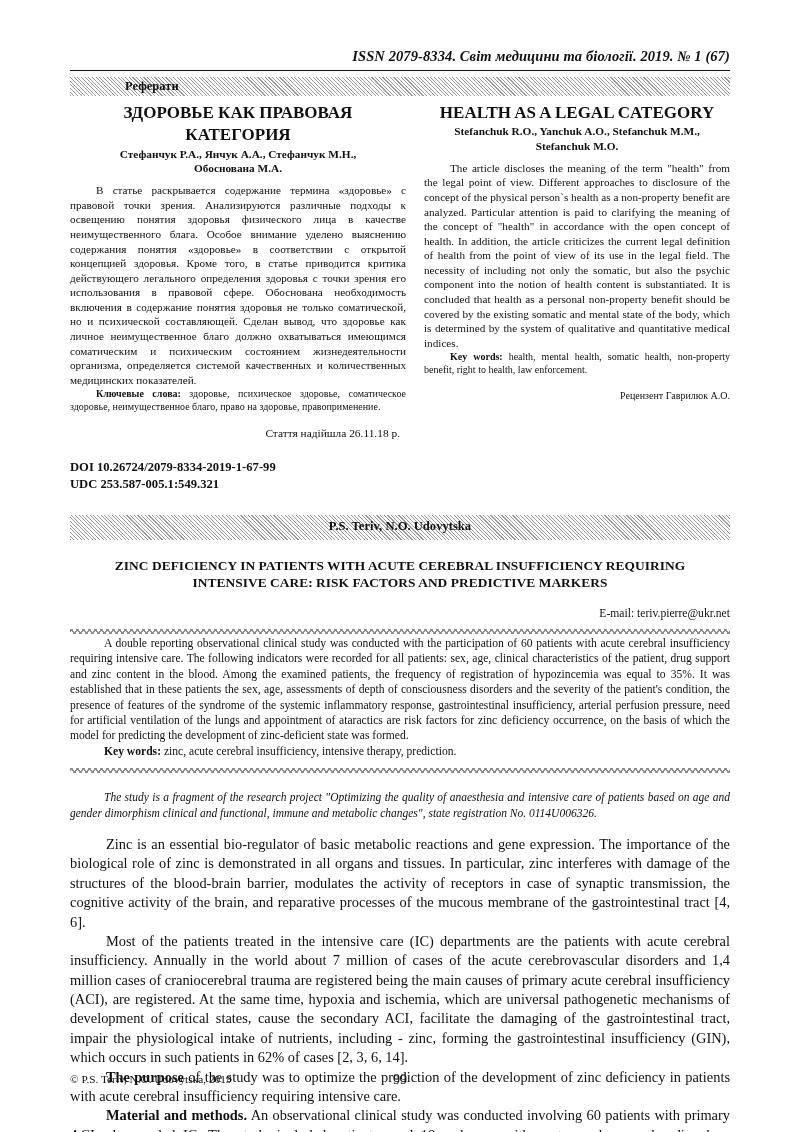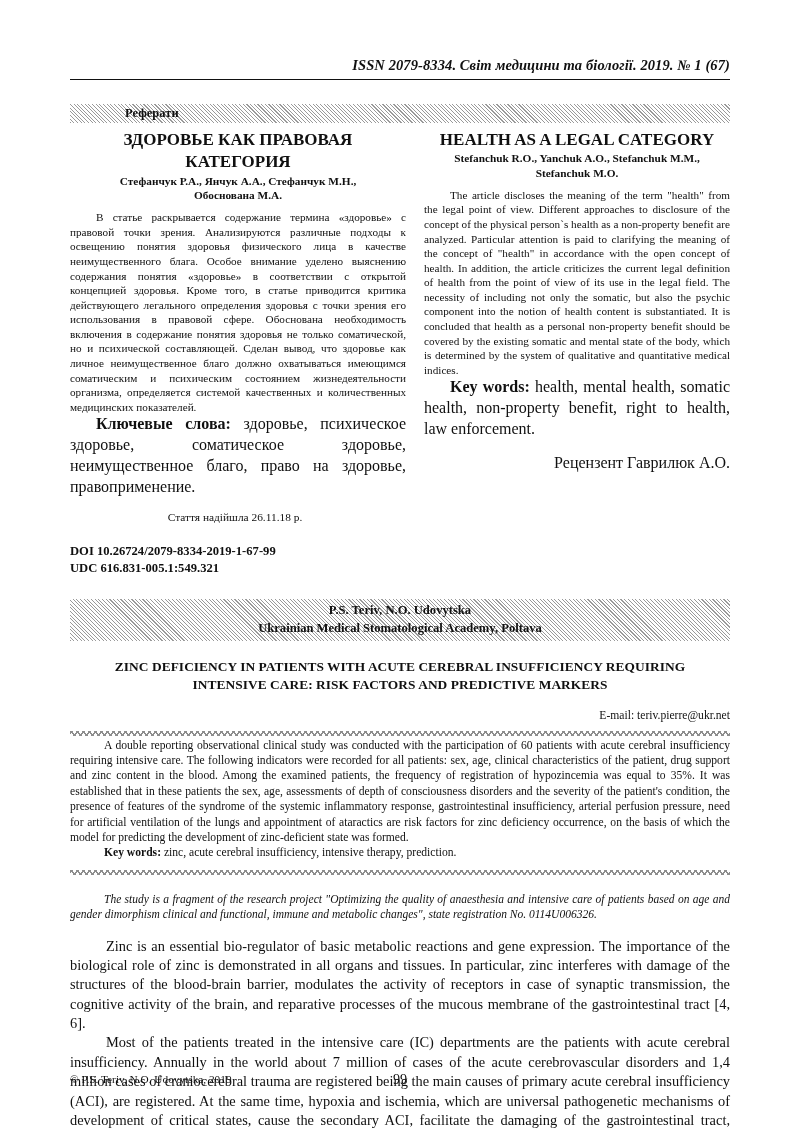--- a/index.html
+++ b/index.html
@@ -16,21 +16,21 @@
     position: relative;
     overflow: hidden;
   }
 
   .page {
     position: absolute;
     left: 0; top: 0;
     width: 800px;
     height: 1132px;
     box-sizing: border-box;
-    padding: 12px 70px;
+    padding: 3px 70px;
   }
 
   
   .running-head {
     text-align: right;
     font-style: italic;
     font-weight: bold;
     font-size: 14.5px;
     letter-spacing: .1px;
     padding-top: 45px;
@@ -44,21 +44,21 @@
   
   .hatch-band {
     background-color: #f3f3f3;
     background-image: repeating-linear-gradient(
         45deg,
         #9a9a9a 0px, #9a9a9a 0.8px,
         #ffffff 0.8px, #ffffff 2.6px);
     border: 0;
   }
   .band-referaty {
-    margin-top: 24px;
+    margin-top: 6px;
     height: 19px;
     line-height: 19px;
     font-weight: bold;
     font-size: 12.5px;
     padding-left: 55px;
     box-sizing: border-box;
   }
   .band-referaty span {
     background: transparent;
   }
@@ -86,36 +86,36 @@
   }
   .abs-body {
     text-align: justify;
     font-size: 11.2px;
     line-height: 1.30;
     text-indent: 26px;
     margin-top: 7px;
   }
   .abs-keywords {
     text-align: justify;
-    font-size: 16px;
+    font-size: 10px;
     line-height: 1.30;
     text-indent: 26px;
     margin-top: 0;
   }
   .abs-keywords b { font-weight: bold; }
 
   .abs-foot-left {
-    text-align: center;
+    text-align: right;
     font-size: 11.4px;
     margin-top: 14px;
     padding-right: 6px;
   }
   .abs-foot-right {
     text-align: right;
-    font-size: 16px;
+    font-size: 10px;
     margin-top: 14px;
   }
 
   
   .doi-block {
     margin-top: 20px;
     font-weight: bold;
     font-size: 12.6px;
     line-height: 1.35;
   }
@@ -235,26 +235,25 @@
       <div class="abs-authors">Stefanchuk M.O.</div>
       <div class="abs-body">The article discloses the meaning of the term "health" from the legal point of view. Different approaches to disclosure of the concept of the physical person`s health as a non-property benefit are analyzed. Particular attention is paid to clarifying the meaning of the concept of "health" in accordance with the open concept of health. In addition, the article criticizes the current legal definition of health from the point of view of its use in the legal field. The necessity of including not only the somatic, but also the psychic component into the notion of health content is substantiated. It is concluded that health as a personal non-property benefit should be covered by the existing somatic and mental state of the body, which is determined by the system of qualitative and quantitative medical indices.</div>
       <div class="abs-keywords"><b>Key words:</b><span> health, mental health, somatic health, non-property benefit, right to health, law enforcement.</span></div>
       <div class="abs-foot-right">Рецензент Гаврилюк А.О.</div>
     </div>
 
   </div>
 
   <div class="doi-block">
     <div>DOI 10.26724/2079-8334-2019-1-67-99</div>
-    <div>UDC 616.831-005.1:549.321</div>
+    <div>UDC 253.587-005.1:549.321</div>
   </div>
 
   <div class="hatch-band band-authors">
     <div>P.S. Teriv, N.O. Udovytska</div>
-    <div>Ukrainian Medical Stomatological Academy, Poltava</div>
   </div>
 
   <div class="art-title">
     <div>ZINC DEFICIENCY IN PATIENTS WITH ACUTE CEREBRAL INSUFFICIENCY REQUIRING</div>
     <div>INTENSIVE CARE: RISK FACTORS AND PREDICTIVE MARKERS</div>
   </div>
 
   <div class="email-line">E-mail: teriv.pierre@ukr.net</div>
 
   <div class="zigzag"></div>

